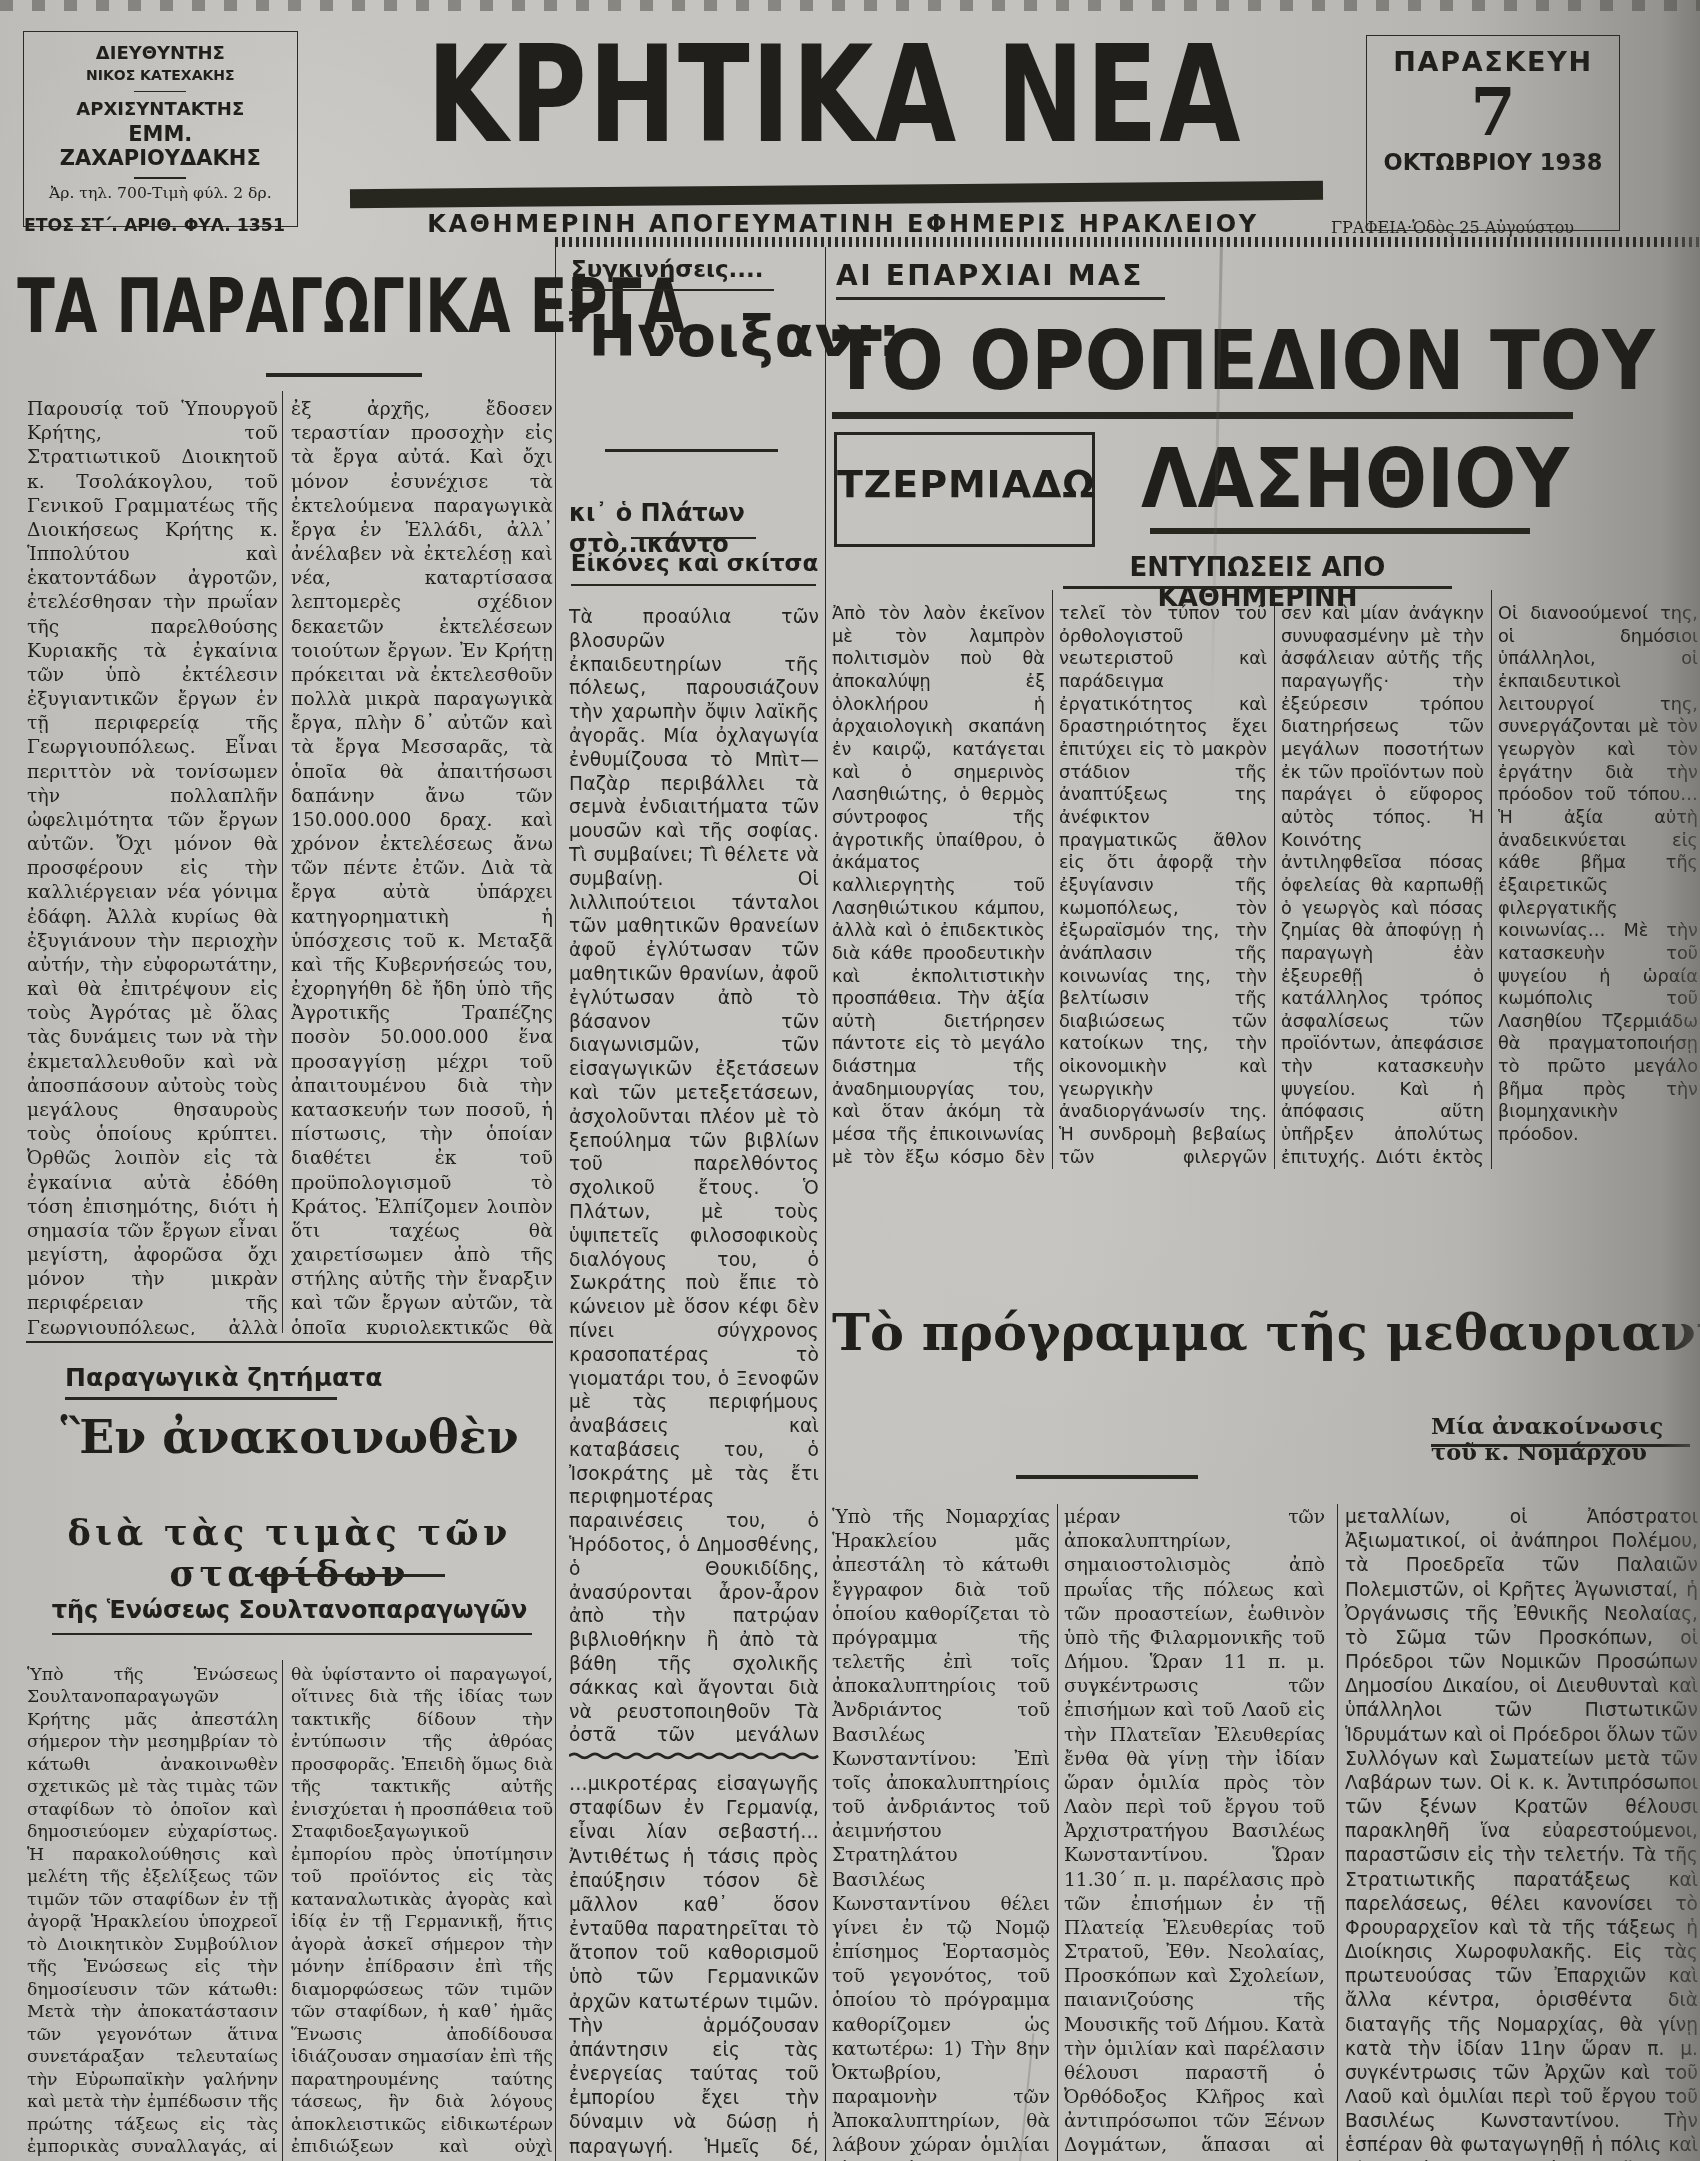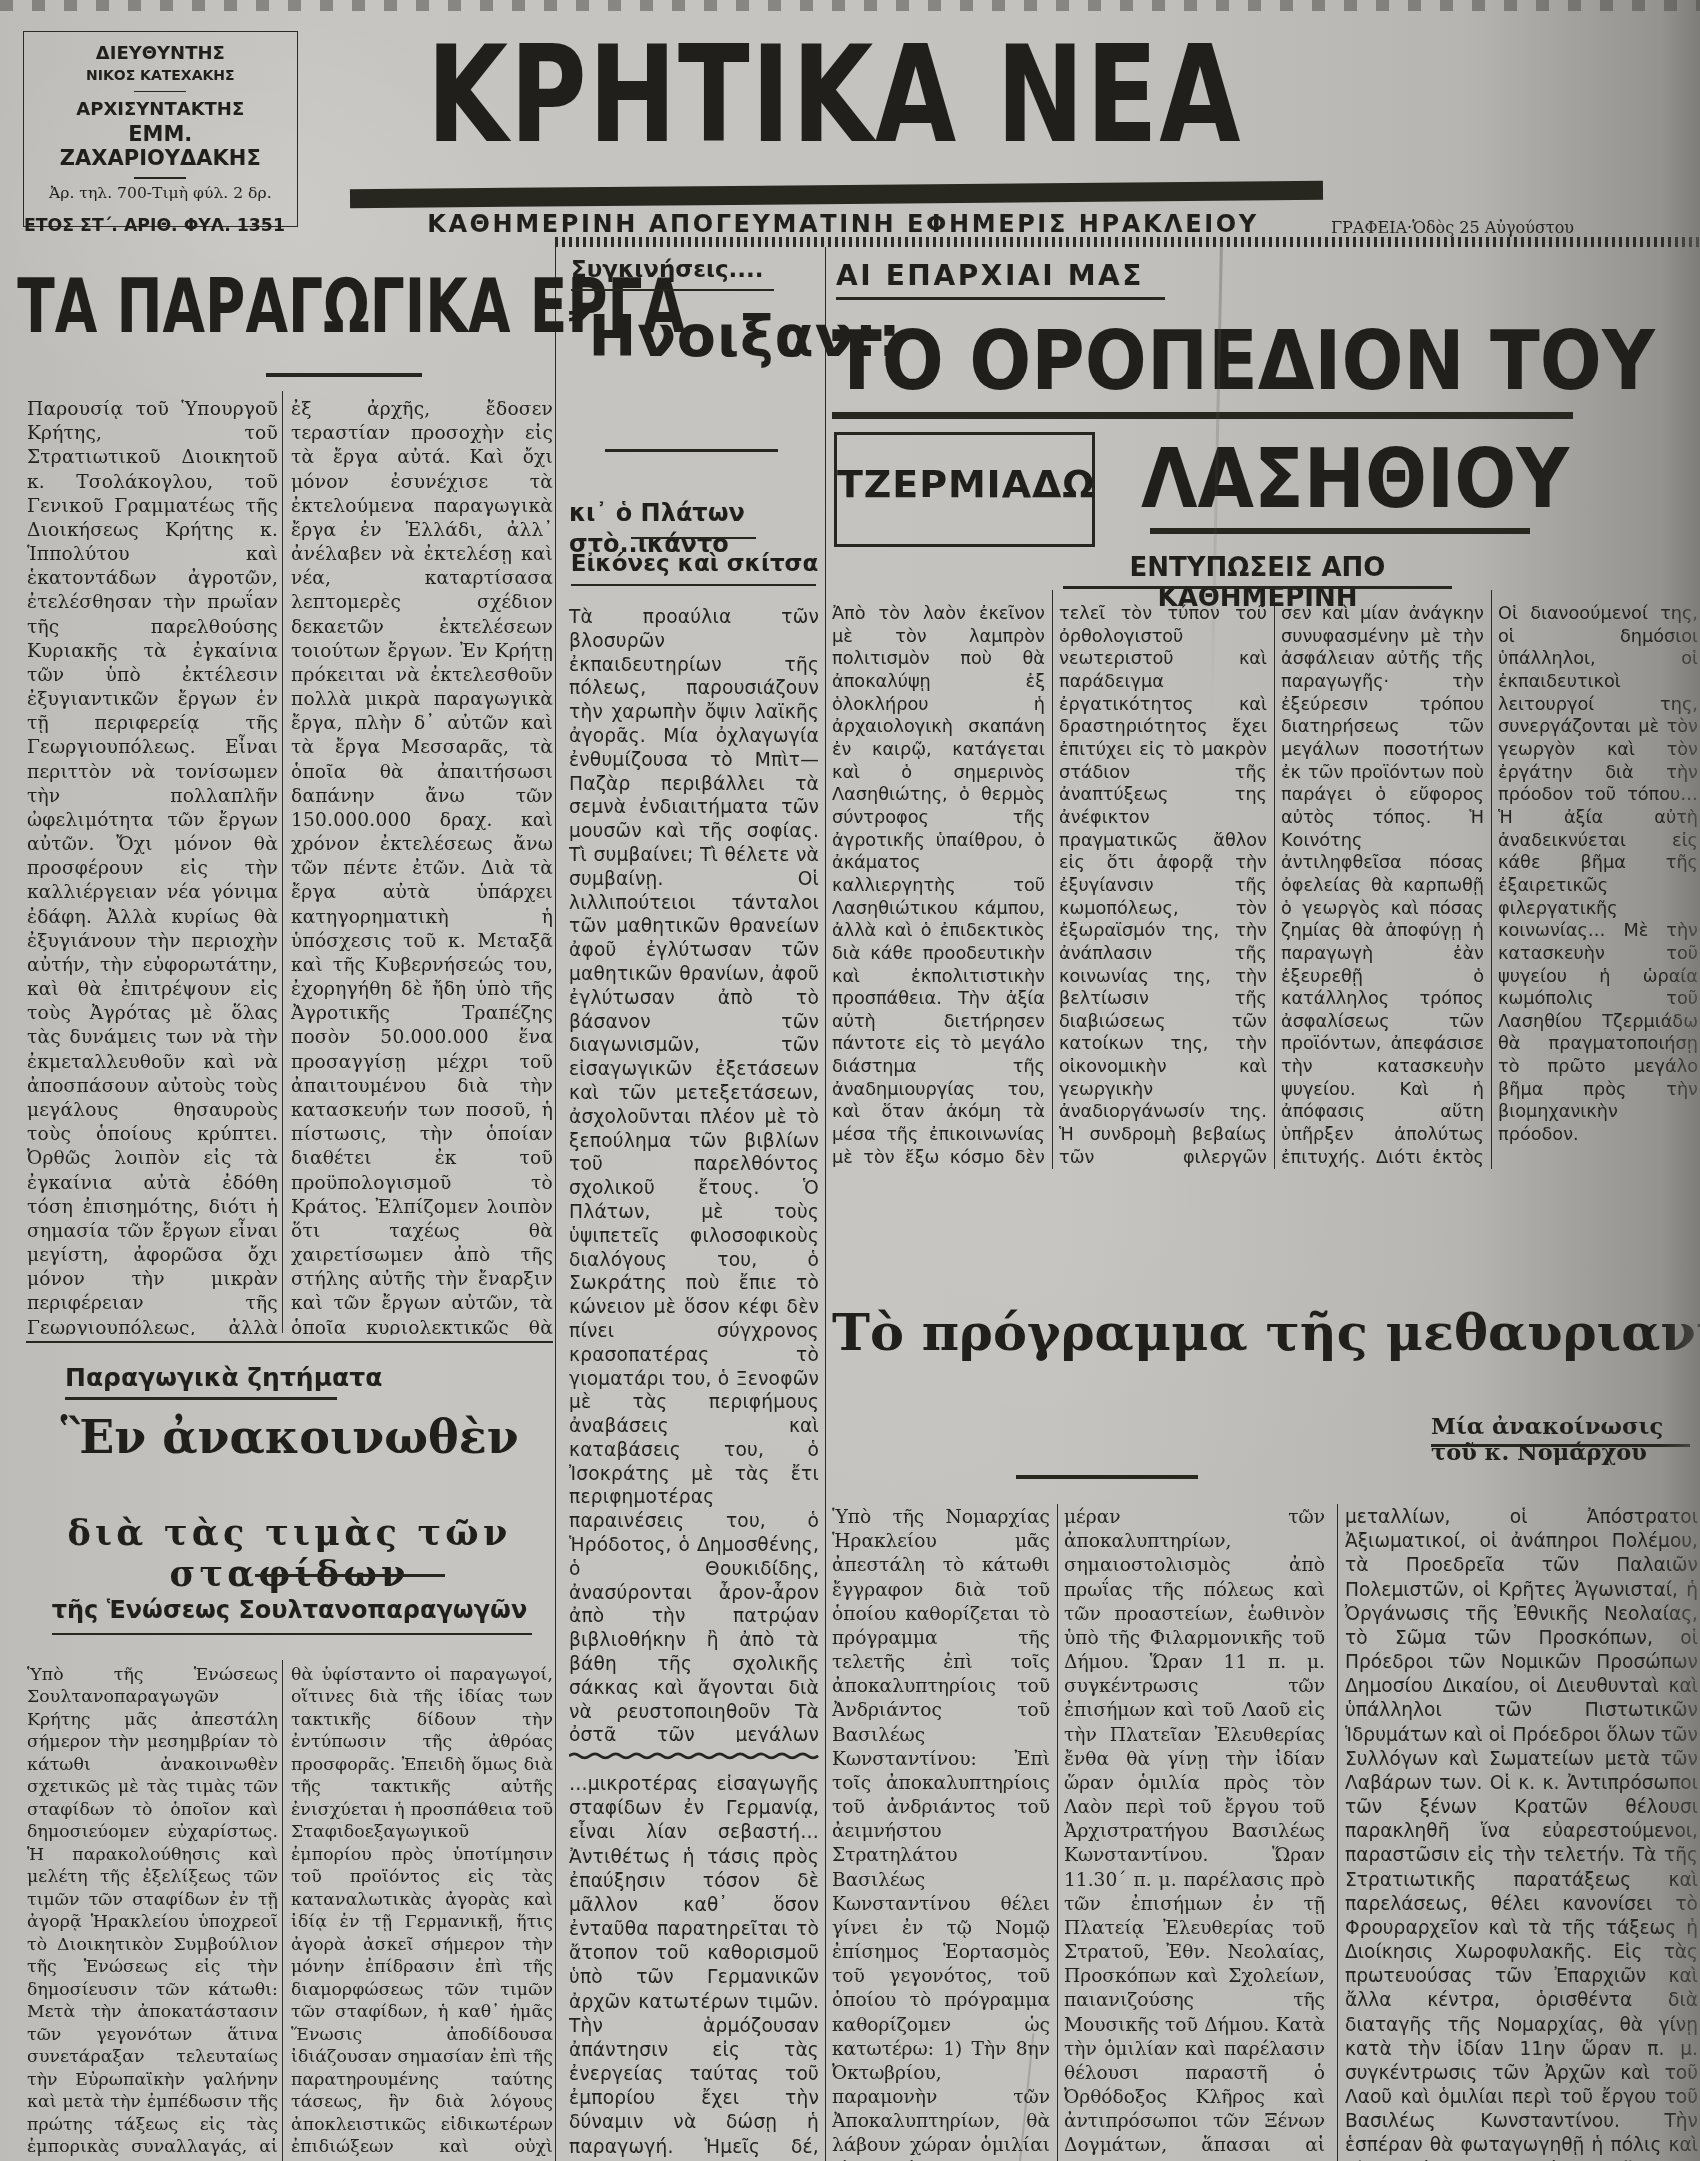--- a/index.html
+++ b/index.html
@@ -45,20 +45,25 @@
     <div class="rule" style="width:52px;height:1.7px;margin:7.8px auto 6px;"></div>
     <div class="ctr sans b ink" style="font-size:18px;">ΑΡΧΙΣΥΝΤΑΚΤΗΣ</div>
     <div class="ctr sans b ink" style="font-size:21px;margin-top:2.6px;">ΕΜΜ. ΖΑΧΑΡΙΟΥΔΑΚΗΣ</div>
     <div class="rule" style="width:52px;height:1.7px;margin:7px auto 5.2px;"></div>
     <div class="ctr serif ink" style="font-size:15.6px;">Ἀρ. τηλ. 700-Τιμὴ φύλ. 2 δρ.</div>
   </div>
 
   <div class="abs ctr sans b ink" style="left:320px;top:17.3px;width:1029px;font-size:105px;letter-spacing:1.7px;transform:scaleY(1.28);transform-origin:top center;white-space:nowrap;">ΚΡΗΤΙΚΑ ΝΕΑ</div>
   <div class="abs rule" style="left:350px;top:185px;width:973px;height:19px;transform:rotate(-0.5deg);"></div>
 
+  <div class="abs boxdbl" style="left:1366px;top:35px;width:245px;height:182px;padding:6px 3.5px;">
+    <div class="ctr sans b ink" style="font-size:27px;margin-top:3.5px;letter-spacing:1.7px;">ΠΑΡΑΣΚΕΥΗ</div>
+    <div class="ctr serif b ink" style="font-size:65px;line-height:1.0;margin-top:3.5px;">7</div>
+    <div class="ctr sans b ink" style="font-size:22.5px;margin-top:4.3px;">ΟΚΤΩΒΡΙΟΥ 1938</div>
+  </div>
 
   <div class="abs sans b ink" style="left:24px;top:215px;font-size:17.3px;">ΕΤΟΣ ΣΤ΄. ΑΡΙΘ. ΦΥΛ. 1351</div>
   <div class="abs ctr sans b ink" style="left:389px;top:210px;width:908px;font-size:24px;letter-spacing:2.6px;">ΚΑΘΗΜΕΡΙΝΗ  ΑΠΟΓΕΥΜΑΤΙΝΗ  ΕΦΗΜΕΡΙΣ  ΗΡΑΚΛΕΙΟΥ</div>
   <div class="abs serif ink" style="left:1331px;top:218px;font-size:16px;">ΓΡΑΦΕΙΑ·Ὁδὸς 25 Αὐγούστου</div>
 
   <div class="abs dashband" style="left:555px;top:237px;width:1146px;height:9.5px;"></div>
 
   <div class="abs vrule" style="left:555px;top:247px;height:2395px;"></div>
   <div class="abs vrule" style="left:825px;top:247px;height:2395px;"></div>
   <div class="abs vrule" style="left:282px;top:391px;height:942px;width:0.9px;"></div>

